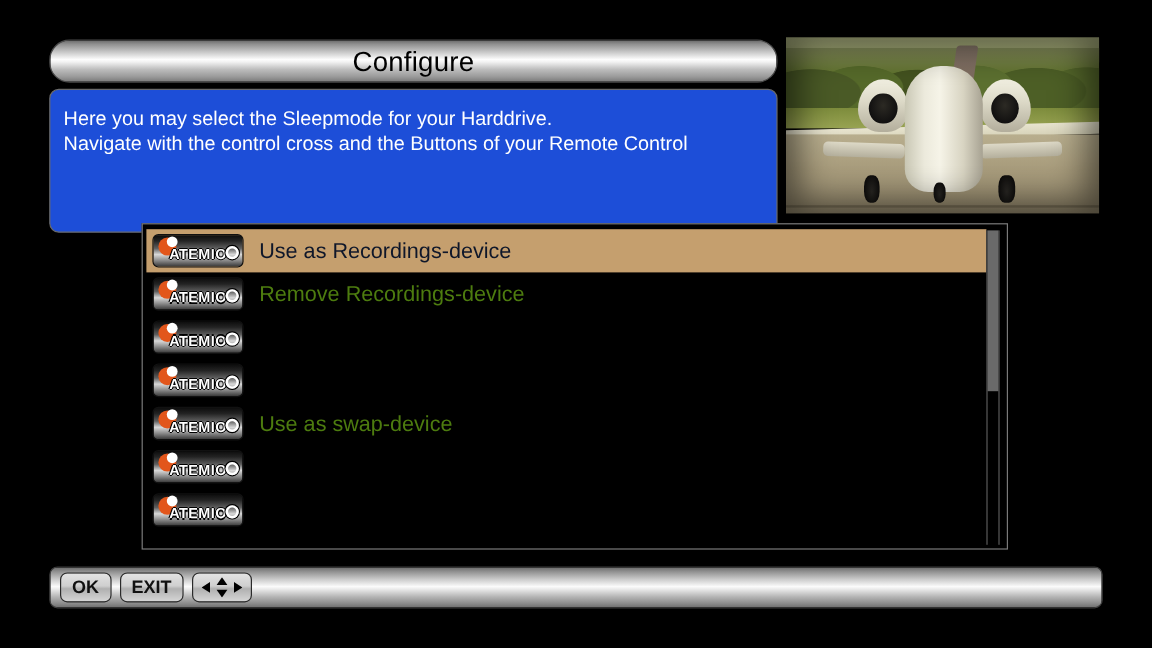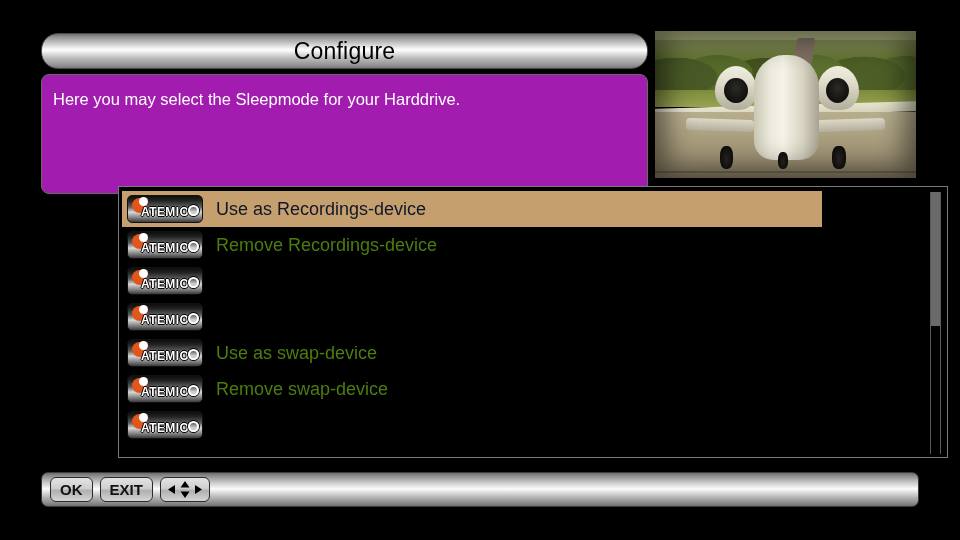--- a/index.html
+++ b/index.html
@@ -39,21 +39,21 @@
     font-size: 23px;
     color: #000;
     letter-spacing: 0.2px;
   }
 
   
   #desc-panel {
     position: absolute;
     left: 41px; top: 74px;
     width: 607px; height: 120px;
-    background: #a21caf;
+    background: #1d4ed8;
     border: 1px solid #6a6a6a;
     border-radius: 8px;
     padding: 14px 12px 0 11px;
   }
   .desc-line {
     color: #ffffff;
     font-size: 16.5px;
     line-height: 20.5px;
     white-space: pre;
   }
@@ -146,21 +146,21 @@
   #video-vignette {
     position: absolute; inset: 0;
     box-shadow: inset 0 0 28px 10px rgba(0,0,0,0.55);
     pointer-events: none;
   }
 
   
   #list-panel {
     position: absolute;
     left: 118px; top: 186px;
-    width: 830px; height: 272px;
+    width: 722px; height: 272px;
     background: #000;
     border: 1px solid #7a7a7a;
   }
   #list-items {
     position: absolute;
     left: 3px; top: 4px;
     width: 700px;
   }
   .list-row {
     position: relative;
@@ -288,20 +288,21 @@
 <body>
 
 <div id="screen">
 
   <div id="title-bar">
     <span id="title-text">Configure</span>
   </div>
 
   <div id="desc-panel">
     <div class="desc-line">Here you may select the Sleepmode for your Harddrive.</div>
+    <div class="desc-line">Navigate with the control cross and the Buttons of your Remote Control</div>
   </div>
 
   <div id="video-preview">
     <div id="video-scene">
       <div class="sky"></div>
       <div class="treeline"></div>
       <div class="grass"></div>
       <div class="runway-stripe"></div>
       <div class="tarmac">
         <div class="tarmac-line"></div>
@@ -362,21 +363,20 @@
             <div class="atemio-ring"></div>
           </div>
           <span class="row-label">Use as swap-device</span>
         </div>
         <div class="list-row">
           <div class="atemio">
             <div class="atemio-dot"></div>
             <div class="atemio-word">ATEMIO</div>
             <div class="atemio-ring"></div>
           </div>
-          <span class="row-label">Remove swap-device</span>
         </div>
         <div class="list-row">
           <div class="atemio">
             <div class="atemio-dot"></div>
             <div class="atemio-word">ATEMIO</div>
             <div class="atemio-ring"></div>
           </div>
         </div>
       </div>
     <div id="scroll-track">

